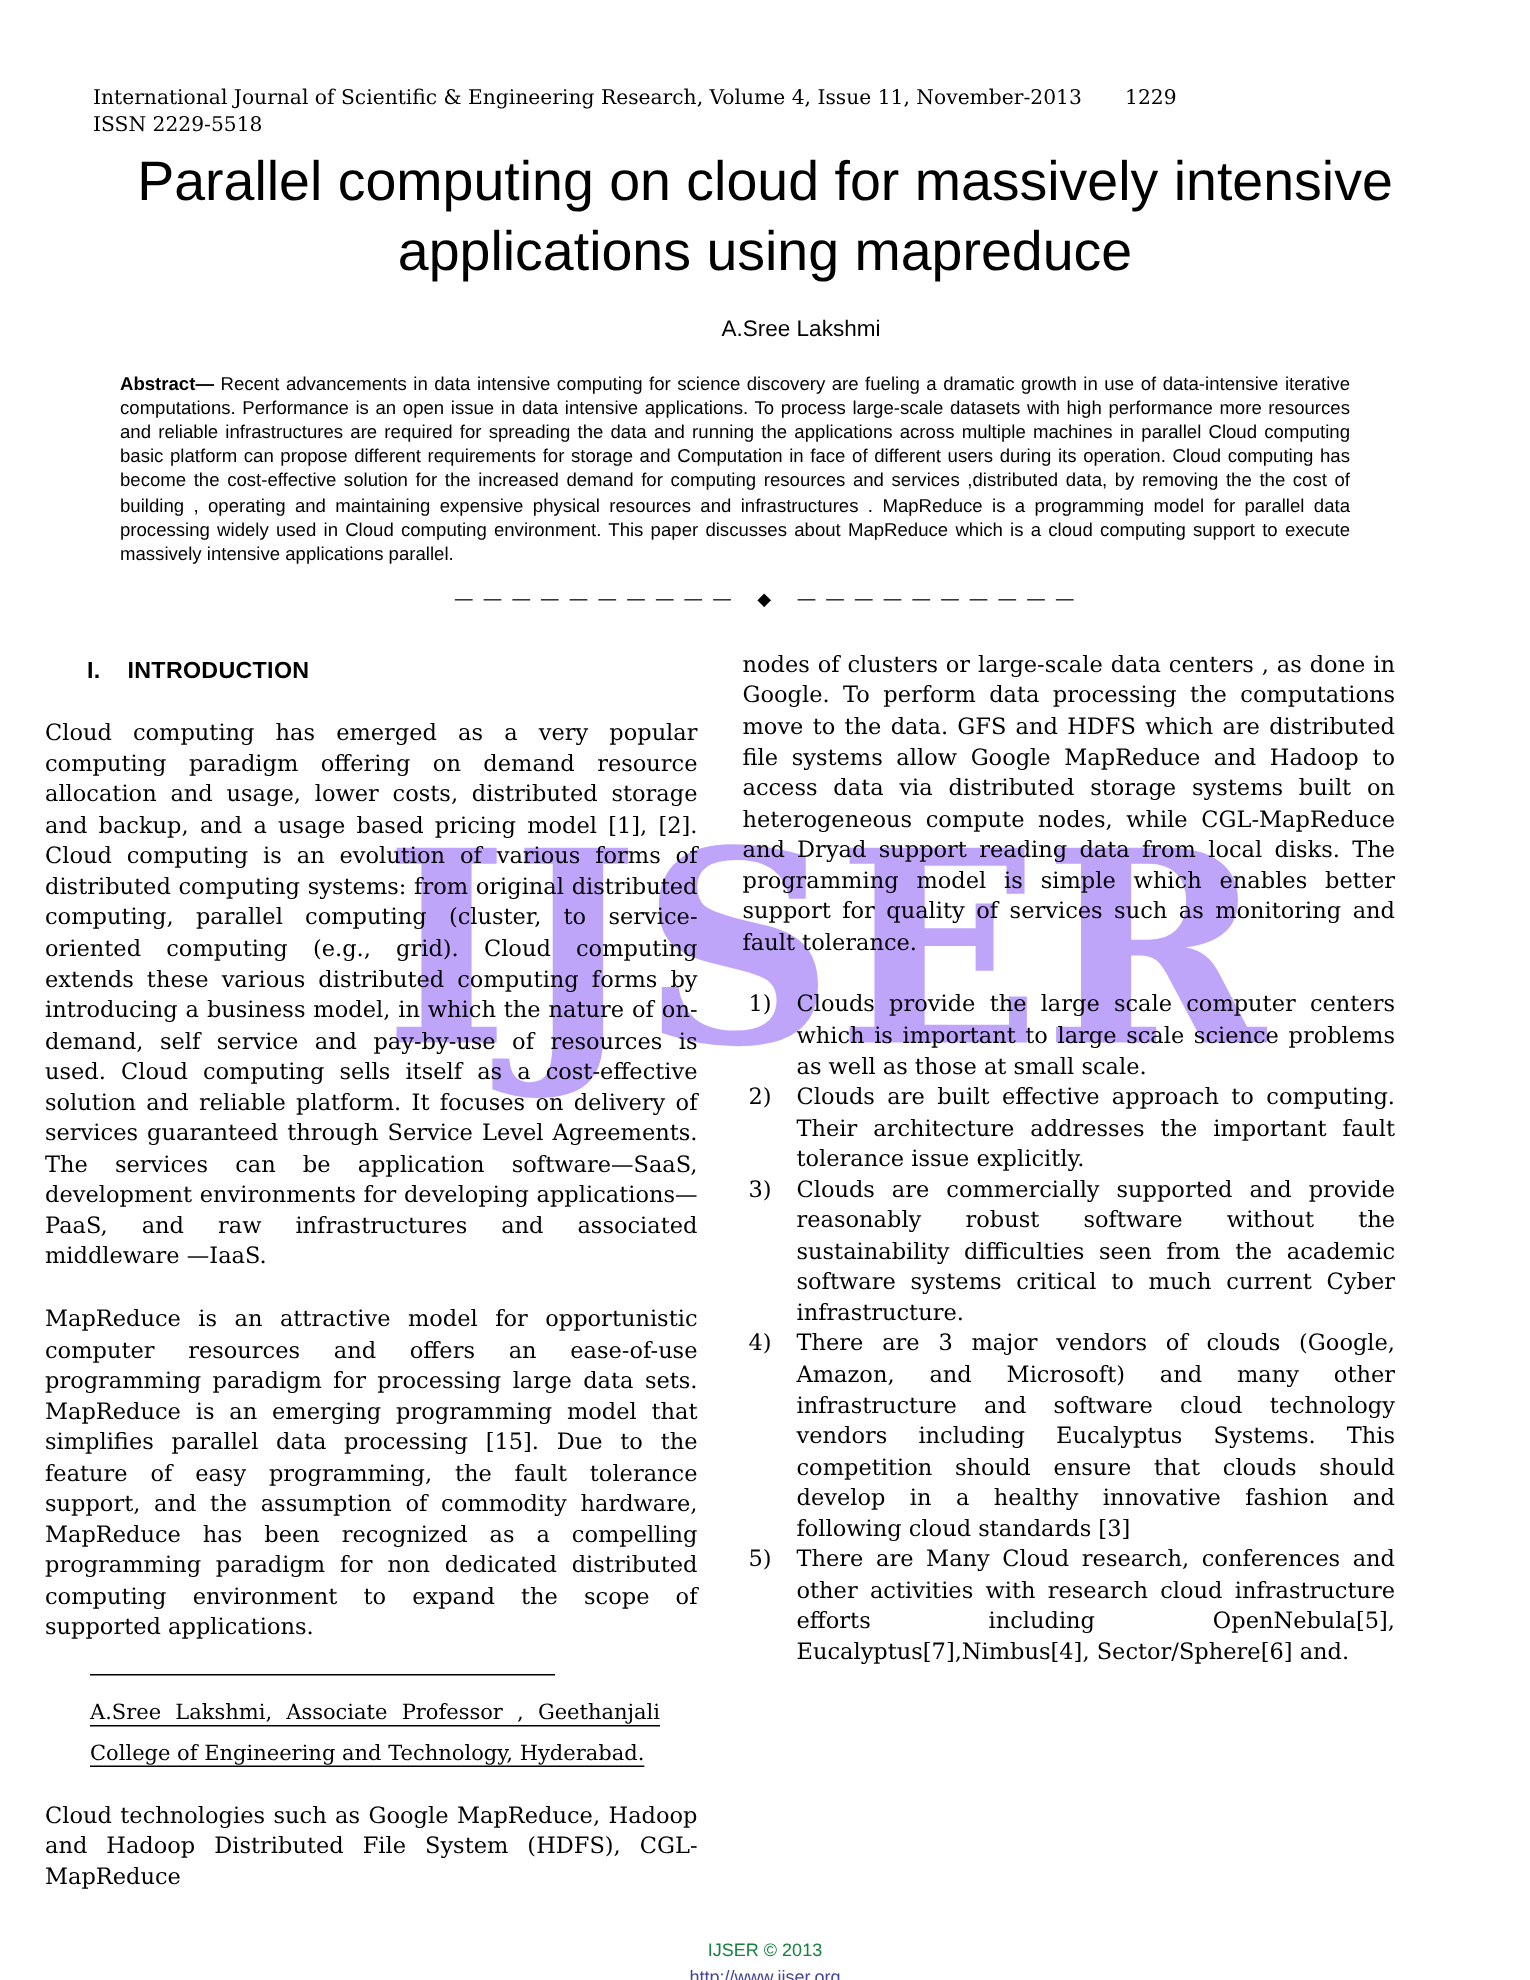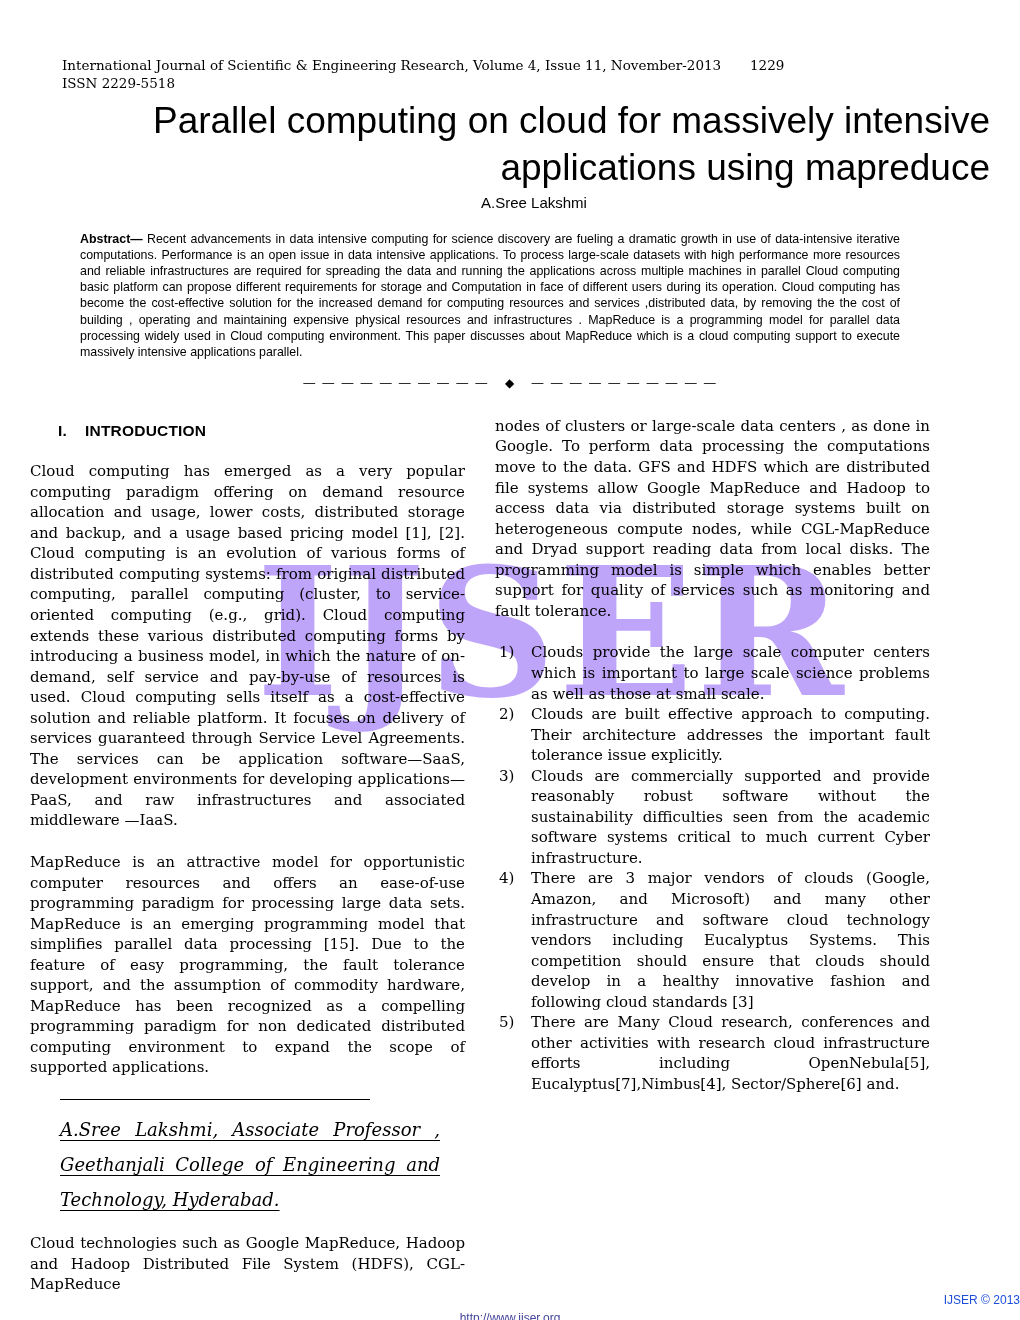--- a/index.html
+++ b/index.html
@@ -20,24 +20,24 @@
   .content { position:relative; z-index:1; }
 
   .header { margin:56px 62px 0 62px; font-size:13.5px; line-height:1.35; }
   .header-line { position:relative; }
   .page-num { position:absolute; left:688px; top:0; }
 
   .title {
     margin:6px 30px 0 30px;
     font-family:"Liberation Sans", sans-serif;
     font-weight:normal; font-size:37px; line-height:1.25;
-    text-align:right;
+    text-align:center;
   }
   .author {
-    margin-top:3px; text-align:center;
+    margin-top:20px; text-align:center;
     font-family:"Liberation Sans", sans-serif; font-size:15px;padding-left:48px;
   }
 
   .abstract, .index-terms {
     margin:20px 120px 0 80px;
     font-family:"Liberation Sans", sans-serif;
     font-size:12.4px; line-height:1.3; text-align:justify;
   }
   .index-terms { margin-top:5px; padding-left:6px; }
 
@@ -54,32 +54,32 @@
     font-family:"Liberation Sans", sans-serif;
     font-size:15.5px; font-weight:bold;
     margin:4px 0 20px 28px; letter-spacing:0.2px;
   }
   .section-heading .num { margin-right:18px; }
 
   .body-par { margin-bottom:21px; }
 
   .footnote-rule { width:310px; border-top:1.5px solid #000; margin:2px 0 12px 30px; }
   .footnote {
-    font-style:italic; font-size:18px; line-height:1.95;
+    font-size:14px; line-height:1.95;
     margin:0 0 16px 30px; max-width:380px;
     text-decoration:underline; text-underline-offset:4px;
   }
 
   .num-list { margin-top:0; }
   .list-item { display:flex; margin-bottom:0; }
   .li-num { width:36px; flex:0 0 36px; text-align:left; padding-left:4px; }
   .li-text { flex:1; text-align:justify; }
 
   .footer { position:absolute; left:0; right:0; top:1237px; text-align:center; z-index:1; }
-  .footer-copyright { font-family:"Liberation Sans", sans-serif; font-size:12px; color:#1d4ed8;text-align:right; }
+  .footer-copyright { font-family:"Liberation Sans", sans-serif; font-size:12px; color:#15803d; }
   .footer-url { font-family:"Liberation Sans", sans-serif; font-size:12px; color:#44449a; display:inline-block; margin-top:2px; text-decoration:none; }
 </style>
 </head>
 <body>
 
 <div class="watermark">IJSER</div>
 
 <div class="content">
 
   <header class="header">

